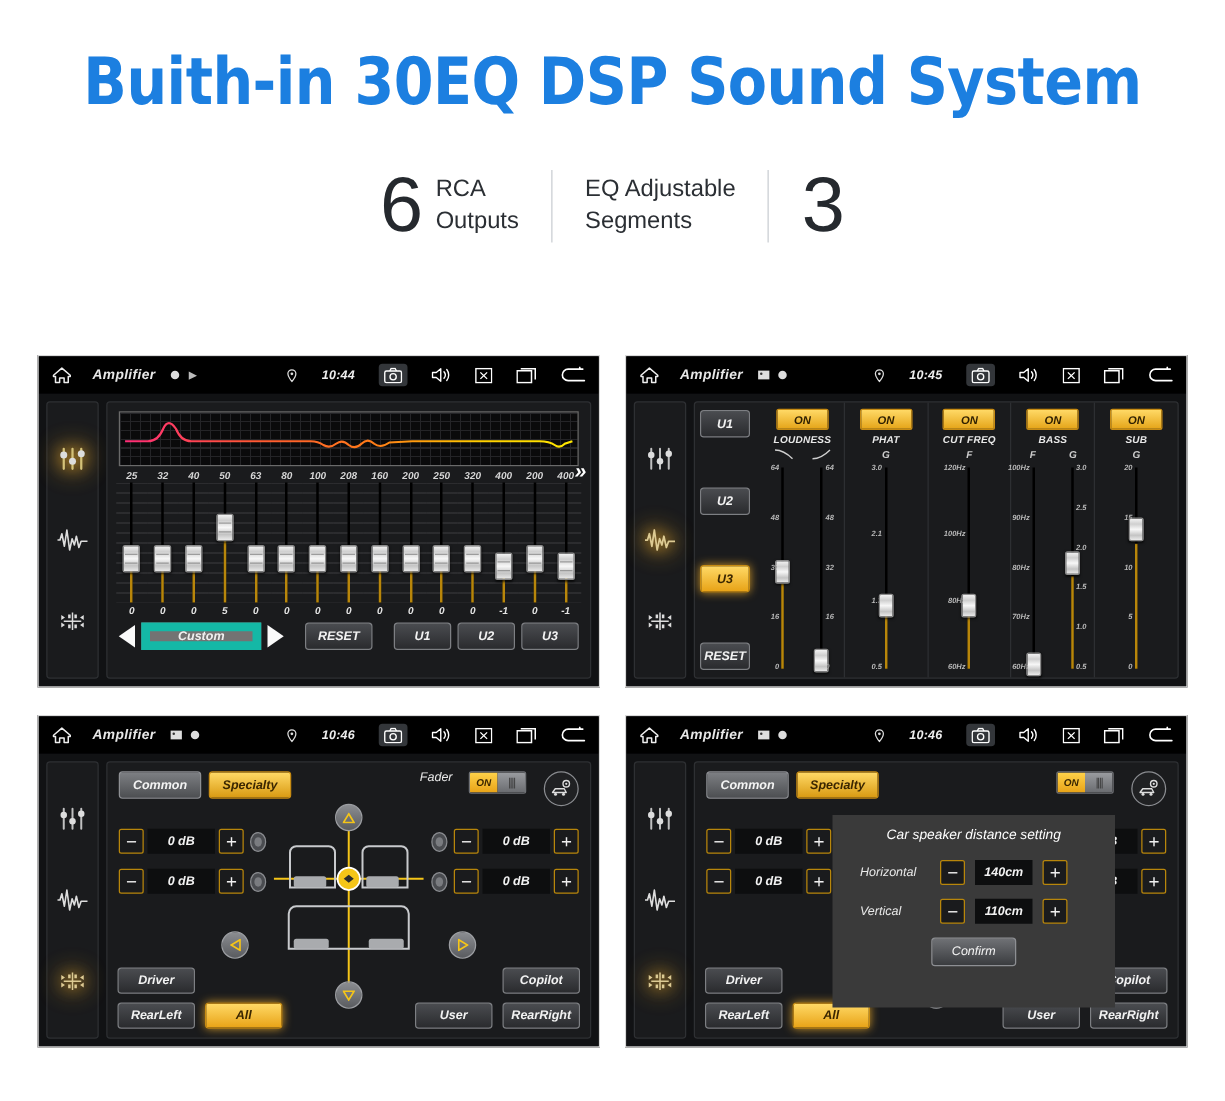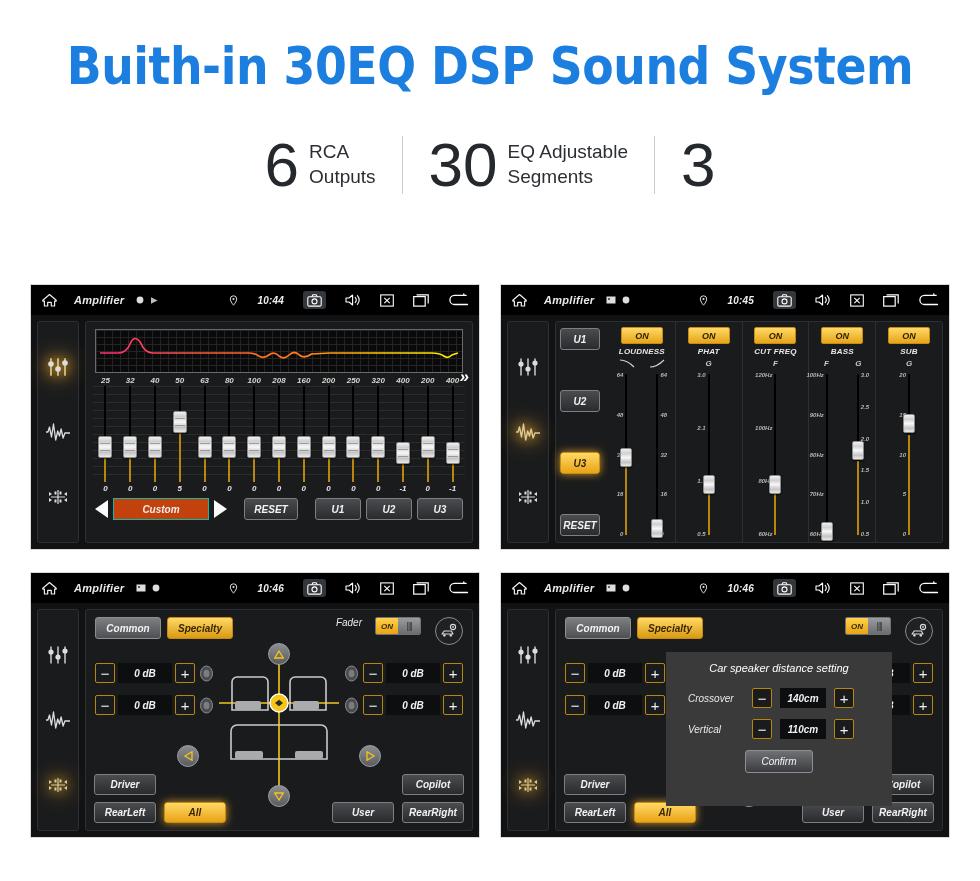--- a/index.html
+++ b/index.html
@@ -202,21 +202,21 @@
   .eq-ctrl {
     display: flex; align-items: center; margin: 5px 4px 0 4px; gap: 5px;
   }
   .tri {
     width: 0; height: 0; cursor: pointer;
   }
   .tri.left { border-top: 9px solid transparent; border-bottom: 9px solid transparent; border-right: 13px solid #fafafa; }
   .tri.right { border-top: 9px solid transparent; border-bottom: 9px solid transparent; border-left: 13px solid #fafafa; }
   .preset-box {
     width: 96px; height: 22px;
-    background: #c2410c; border: 1px solid #14b8a6;
+    background: #737373; border: 7px solid #14b8a6;
     color: #f0f0f0; font-size: 10px; font-weight: bold;
     display: flex; align-items: center; justify-content: center;
   }
   .btn-d {
     height: 22px; min-width: 46px; padding: 0 9px;
     background: linear-gradient(to bottom,#4a4c50,#2a2b2e);
     border: 1px solid #7d7f83; border-radius: 3px;
     color: #f2f2f2; font-size: 10px; font-weight: bold;
     display: flex; align-items: center; justify-content: center;
   }
@@ -405,21 +405,20 @@
 <div class="stats-row">
   <div class="stat">
     <div class="stat-num">6</div>
     <div class="stat-txt">
       <div>RCA</div>
       <div>Outputs</div>
     </div>
   </div>
   <div class="stat-div"></div>
   <div class="stat">
-    <div class="stat-num">30</div>
     <div class="stat-txt">
       <div>EQ Adjustable</div>
       <div>Segments</div>
     </div>
   </div>
   <div class="stat-div"></div>
   <div class="stat">
     <div class="stat-num">3</div>
   </div>
 </div>
@@ -1283,21 +1282,21 @@
             <span class="sb3 amber" style="left:70px; bottom:2px;">All</span>
             <span class="sb3" style="right:0; bottom:30px;">Copilot</span>
             <span class="sb3" style="right:0; bottom:2px;">RearRight</span>
             <span class="sb3" style="right:70px; bottom:2px;">User</span>
           </div>
         </div>
 
         <div class="dialog">
           <div class="dlg-title">Car speaker distance setting</div>
           <div class="dlg-row">
-            <span class="dlg-lab">Crossover</span>
+            <span class="dlg-lab">Horizontal</span>
             <span class="pm">−</span>
             <span class="dlg-val">140cm</span>
             <span class="pm">+</span>
           </div>
           <div class="dlg-row">
             <span class="dlg-lab">Vertical</span>
             <span class="pm">−</span>
             <span class="dlg-val">110cm</span>
             <span class="pm">+</span>
           </div>

